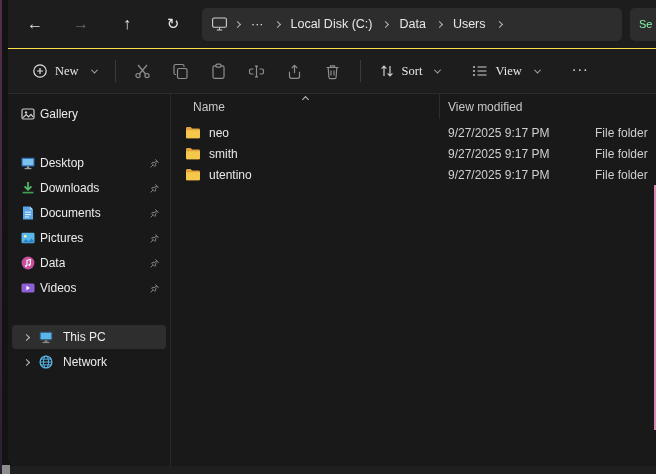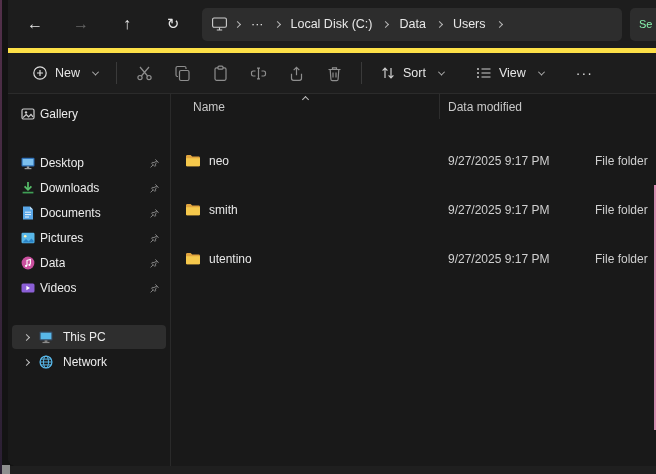--- a/index.html
+++ b/index.html
@@ -23,21 +23,21 @@
   .addressbar { flex:1; height:33px; background:#2d2d2d; border-radius:5px; display:flex; align-items:center; padding:0 10px; margin-right:8px; min-width:0; overflow:hidden;}
   .crumb { color:#e8e8e8; font-size:12.5px; padding:3px 7px; border-radius:4px; white-space:nowrap; }
   .bc-icon { display:flex; align-items:center; margin-right:4px; flex:none;}
   .chev { display:inline-block; width:5px; height:5px; border-right:1.2px solid #b5b5b5; border-bottom:1.2px solid #b5b5b5; flex:none;}
   .chev.right { transform:rotate(-45deg); margin:0 4px; }
   .chev.down  { transform:rotate(45deg) translate(-1px,-1px); margin-left:6px; }
   .searchbox { flex:none; width:26px; height:33px; background:#2d2d2d; border-radius:5px 0 0 5px; display:flex; align-items:center; padding-left:9px; overflow:hidden;}
   .searchbox span { color:#86efac; font-size:11px; white-space:nowrap;}
 
   
-  .toolbar { height:46px; border-top:5px solid #fde047; border-bottom:1px solid #2b2b2b; display:flex; align-items:center; padding:0 14px; }
+  .toolbar { height:46px; border-top:1px solid #fde047; border-bottom:1px solid #2b2b2b; display:flex; align-items:center; padding:0 14px;font-family:Liberation Serif, serif; }
   .tbtn { display:flex; align-items:center; gap:7px; color:#e6e6e6; font-size:12.5px; padding:7px 10px; border-radius:4px; flex:none;}
   .ibtn { width:38px; height:34px; display:flex; align-items:center; justify-content:center; border-radius:4px; flex:none;}
   .tsep { width:1px; height:22px; background:#3a3a3a; margin:0 8px; flex:none;}
   .tbtn.more { font-size:14px; letter-spacing:1px; color:#dcdcdc; padding:7px 12px;}
 
   
   .content { display:flex; height:378px; background:#191919; }
   .sidebar { width:163px; flex:none; border-right:1px solid #2a2a2a; padding-top:8px; }
   .srow { height:24px; margin:0 4px 1px 4px; border-radius:4px; display:flex; align-items:center; padding:0 6px 0 28px; color:#ececec; font-size:12px; position:relative;}
   .srow.selected { background:#373737; }
@@ -51,21 +51,21 @@
 
   
   .filepane { flex:1; min-width:0; display:flex; flex-direction:column; }
   .colheaders { height:25px; display:flex; align-items:center; color:#c8c8c8; font-size:12px; flex:none;}
   .col { height:100%; display:flex; align-items:center; position:relative;}
   .col.cname { width:268px; padding-left:22px;}
   .col.cdate { width:145px; padding-left:8px; border-left:1px solid #2d2d2d;}
   .col.ctype { flex:1; padding-left:10px; border-left:1px solid #2d2d2d;}
   .sortcaret { position:absolute; left:132px; top:3px; width:5px; height:5px; border-right:1.2px solid #bdbdbd; border-bottom:1.2px solid #bdbdbd; transform:rotate(-135deg);}
   .rows { padding-top:3px; }
-  .frow { height:21px; display:flex; align-items:center; font-size:12px; color:#cfcfcf;margin-top:28px;}
+  .frow { height:21px; display:flex; align-items:center; font-size:12px; color:#cfcfcf;}
   .cell { display:flex; align-items:center; }
   .cell.name { width:268px; padding-left:14px; color:#e8e8e8;}
   .cell.date { width:145px; padding-left:9px;}
   .cell.type { flex:1; padding-left:11px;}
   .ficon { width:16px; height:16px; margin-right:8px; flex:none; display:flex; align-items:center;}
 </style>
 </head>
 <body>
 
 <div class="edge-accent"></div>
@@ -332,21 +332,21 @@
 
     </aside>
 
     <main class="filepane">
       <div class="colheaders">
         <div class="col cname">
           <span class="sortcaret"></span>
           <span>Name</span>
         </div>
         <div class="col cdate">
-          <span>Data modified</span>
+          <span>View modified</span>
         </div>
       </div>
 
       <div class="rows">
 
         <div class="frow">
           <div class="cell name">
             <span class="ficon">
               <svg width="16" height="16" viewBox="0 0 16 16">
                   <path fill="#e0a33e" d="M1 3.3C1 2.6 1.6 2 2.3 2h3.3l1.6 1.6h6.5c.7 0 1.3.6 1.3 1.3V12c0 .7-.6 1.3-1.3 1.3H2.3C1.6 13.3 1 12.7 1 12V3.3z"></path>

